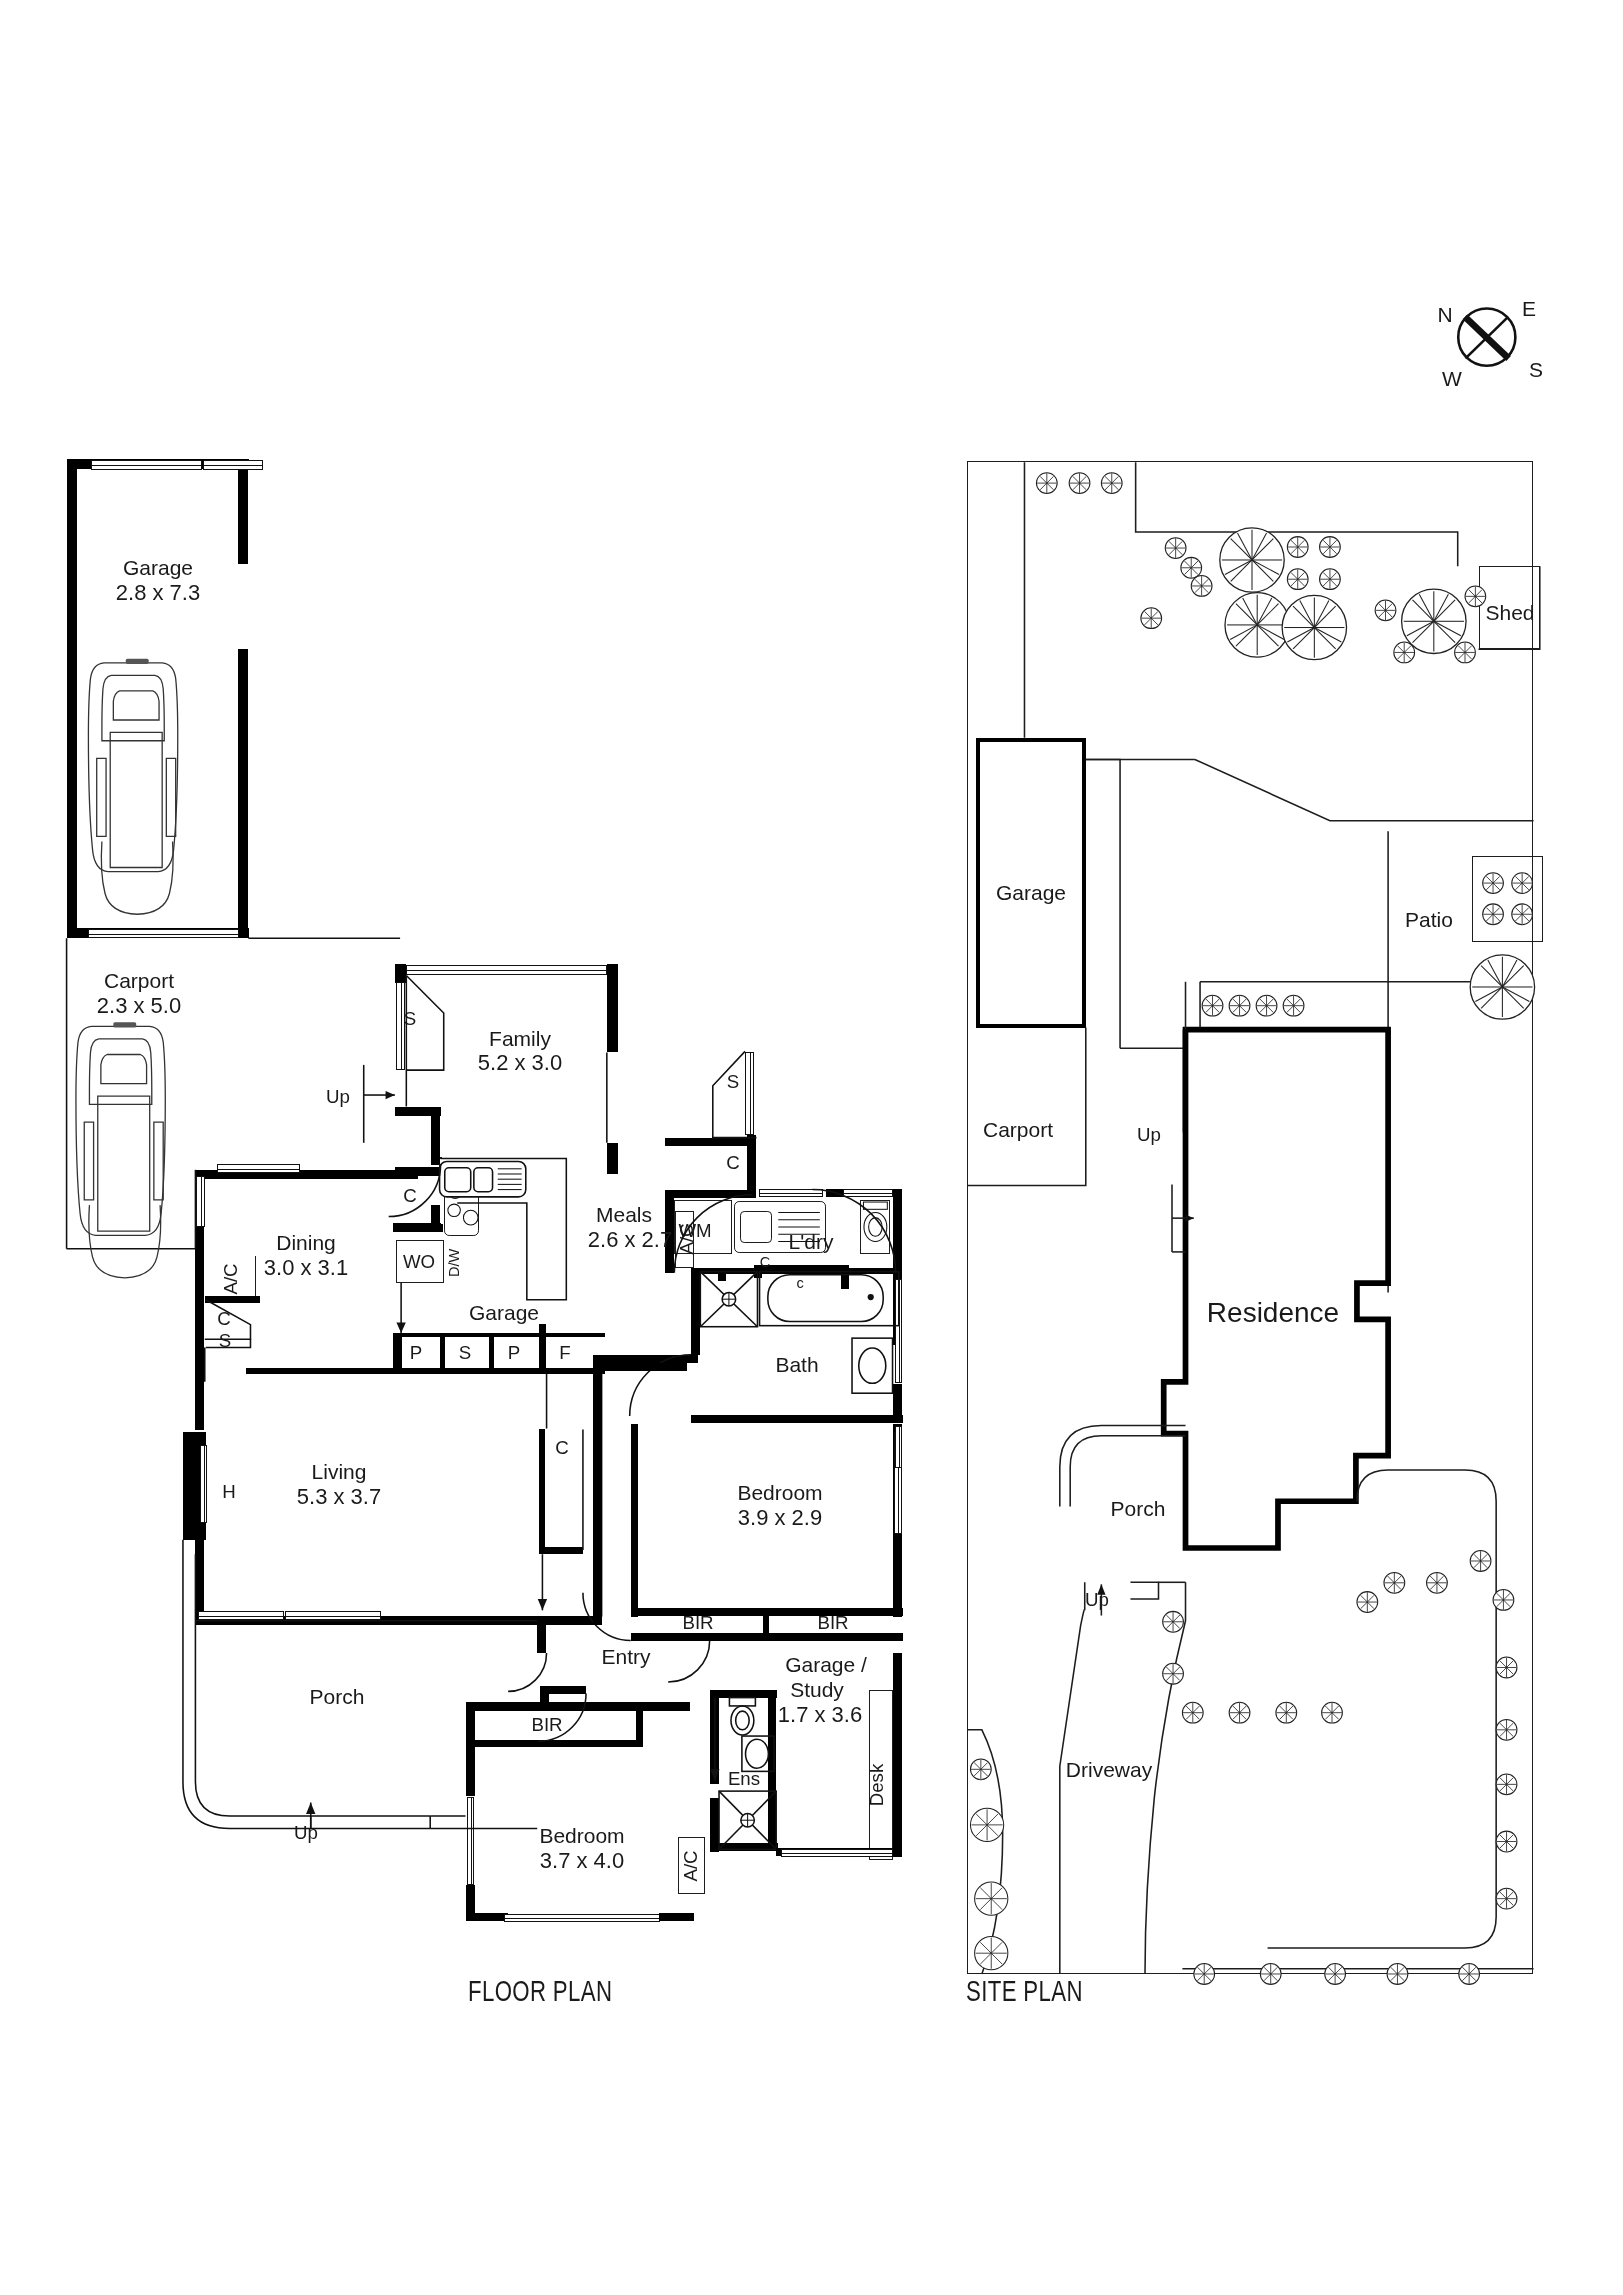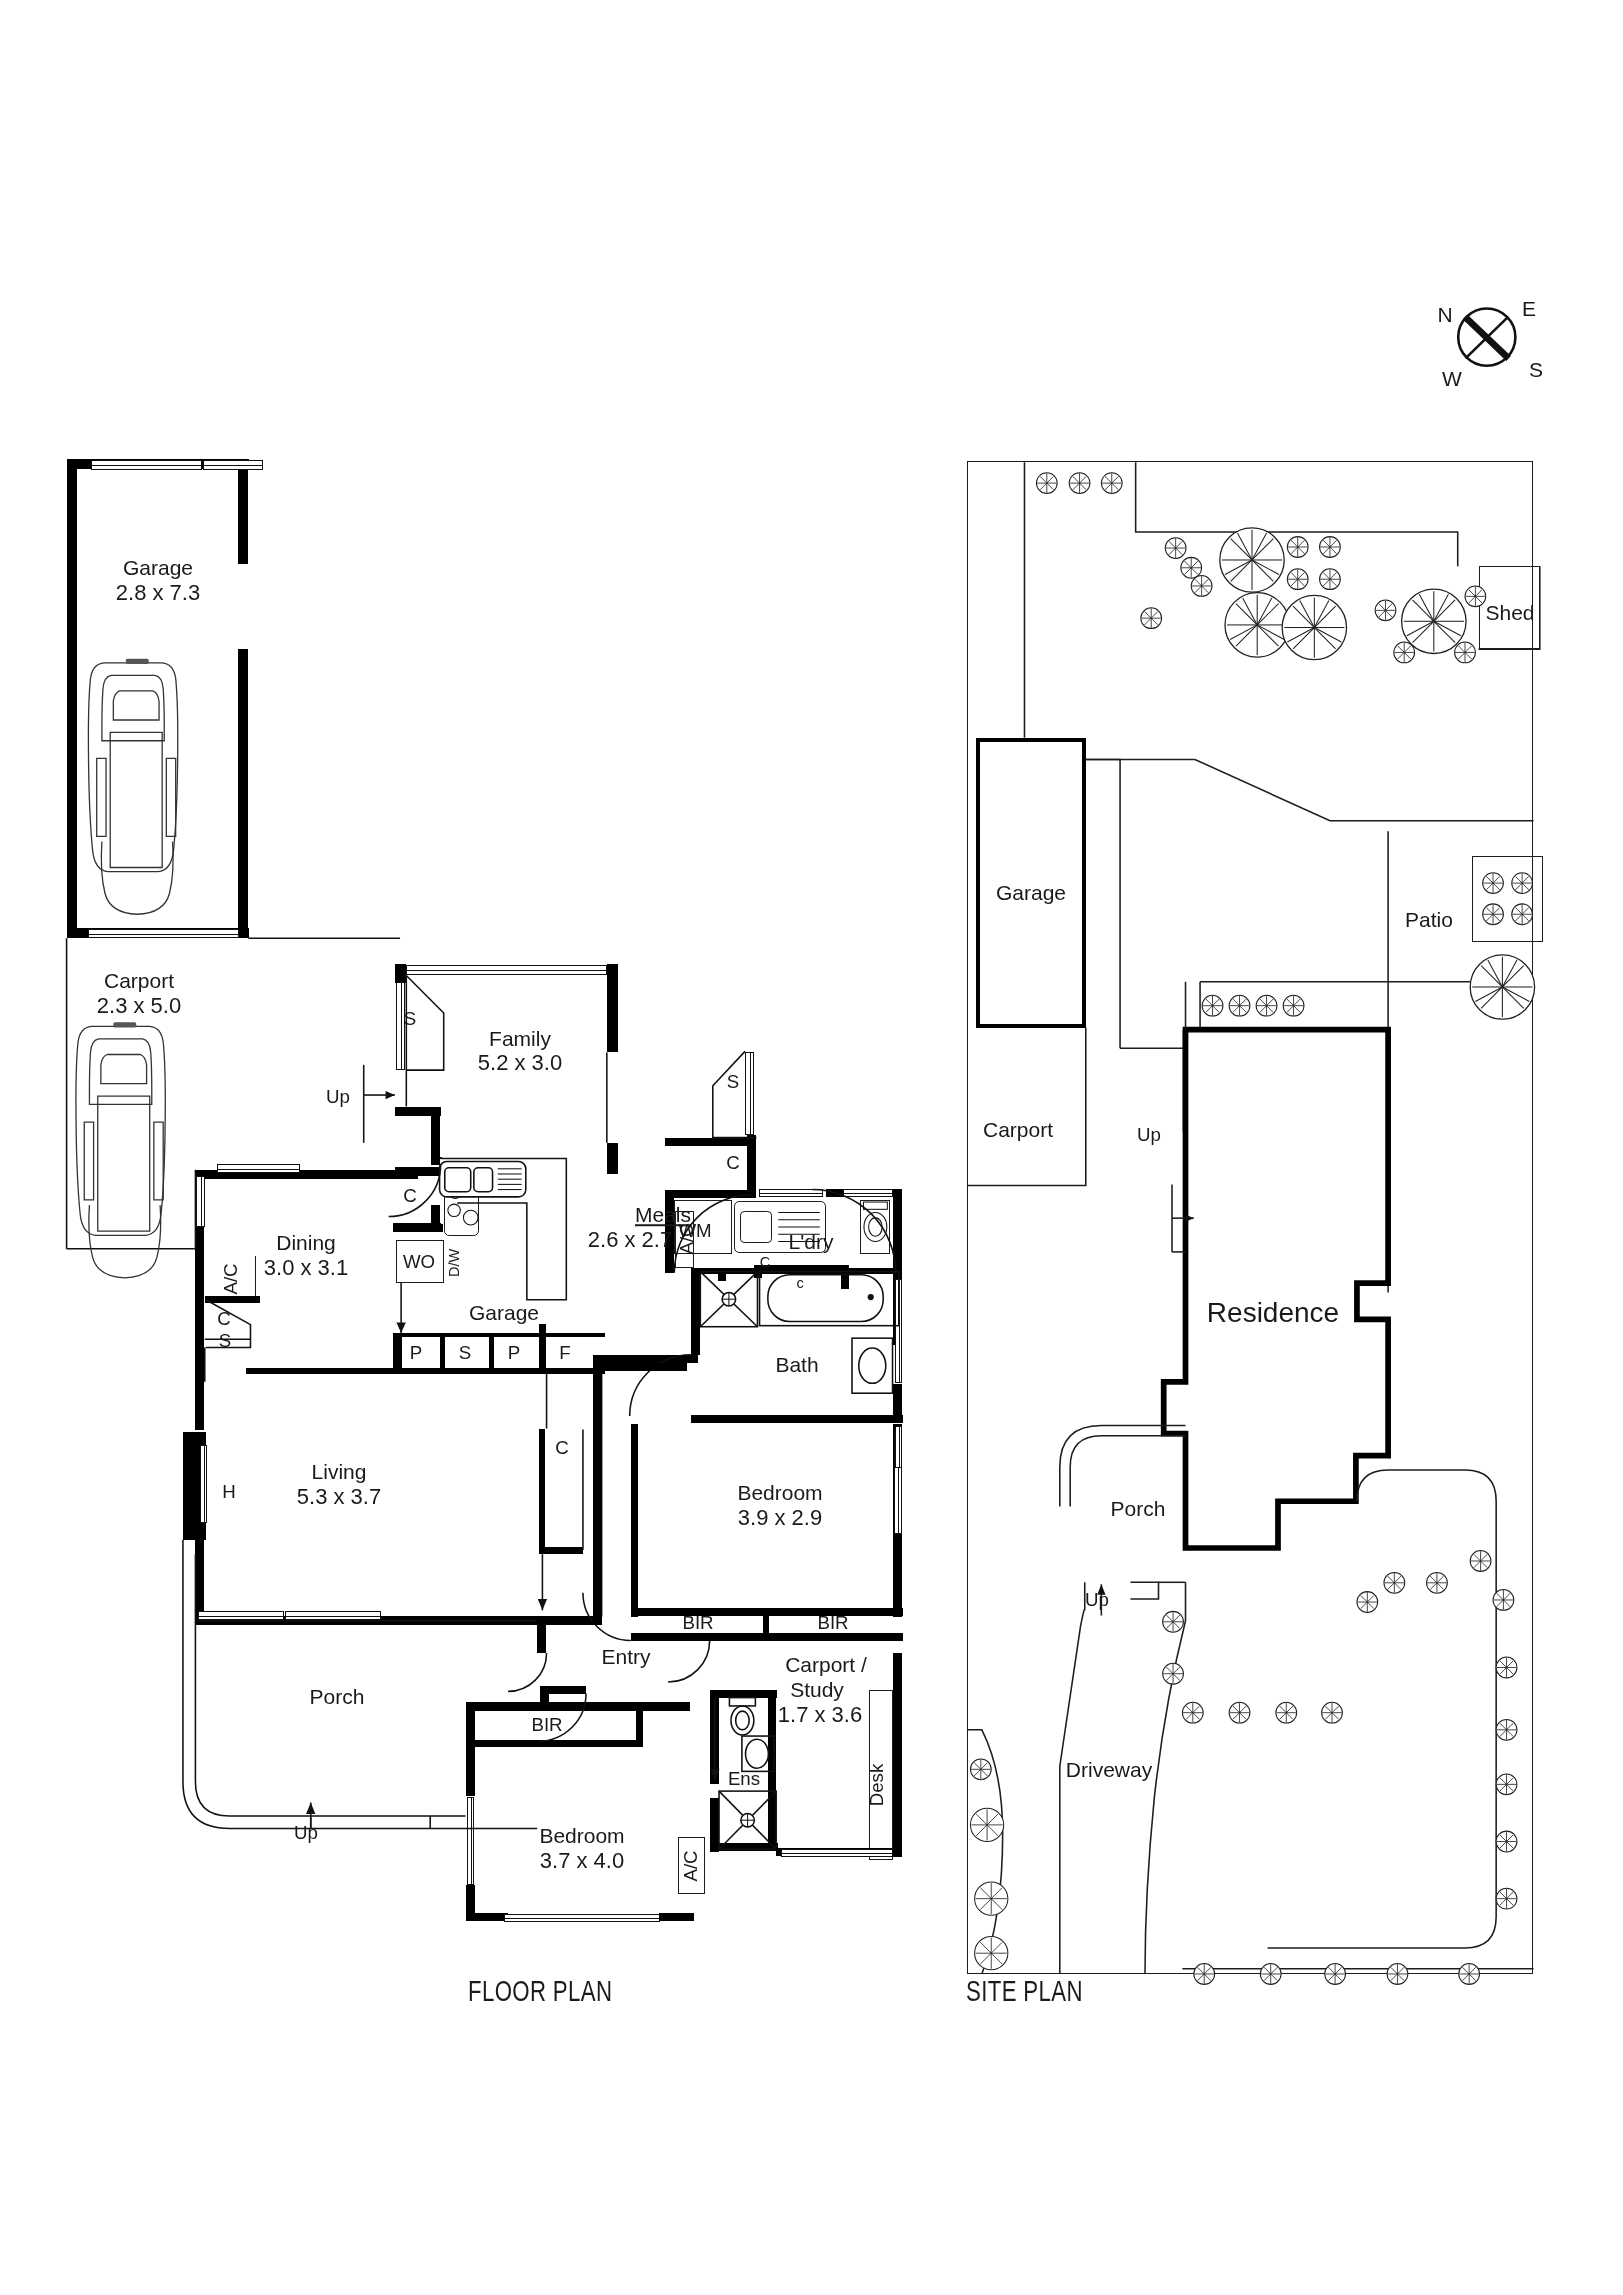--- a/index.html
+++ b/index.html
@@ -131,21 +131,21 @@
         <rect x="1662" y="2314" width="46" height="14" fill="none" stroke="#111" stroke-width="2"></rect>
         <ellipse cx="1685" cy="2362" rx="22" ry="28" fill="none" stroke="#111" stroke-width="2"></ellipse>
         <ellipse cx="1685" cy="2362" rx="13" ry="18" fill="none" stroke="#111" stroke-width="2"></ellipse>
       </svg>
 
       <div class="lbl ctr small-tag rot90" style="left:687px;top:1239px;">A/C</div>
       <div class="outline-thin" style="left:675px;top:1211px;width:18.7px;height:57px;border-width:1px;"></div>
     </div>
 
     <div>
-      <div class="lbl ctr room-name" style="left:663px;top:1215px;text-decoration:underline;">Meals</div>
+      <div class="lbl ctr room-name" style="left:624px;top:1215px;">Meals</div>
       <div class="lbl ctr room-dim" style="left:630px;top:1240px;">2.6 x 2.7</div>
     </div>
 
     <div>
       <div class="wall" style="left:395px;top:1167px;width:48px;height:9.4px;"></div>
       <div class="lbl ctr small-tag" style="left:410px;top:1196px;">C</div>
       <div class="wall" style="left:395px;top:1224px;width:48px;height:8.3px;"></div>
 
       <div class="outline-thin" style="left:444px;top:1175px;width:35px;height:61px;border-width:1px;border-radius:5.2px;"></div>
       <svg class="ov" viewBox="0 0 3124 4418">
@@ -323,21 +323,21 @@
         <ellipse cx="1457" cy="3376" rx="22" ry="28" fill="none" stroke="#111" stroke-width="3"></ellipse>
 
         <rect x="1384" y="3448" width="110" height="112" fill="none" stroke="#111" stroke-width="3"></rect>
         <line x1="1384" y1="3448" x2="1494" y2="3560" stroke="#111" stroke-width="3"></line>
         <line x1="1494" y1="3448" x2="1384" y2="3560" stroke="#111" stroke-width="3"></line>
         <circle cx="1439" cy="3504" r="13" fill="#fff" stroke="#111" stroke-width="3"></circle>
         <line x1="1426" y1="3504" x2="1452" y2="3504" stroke="#111" stroke-width="2"></line>
         <line x1="1439" y1="3491" x2="1439" y2="3517" stroke="#111" stroke-width="2"></line>
       </svg>
       <div class="lbl ctr small-tag" style="left:744px;top:1779px;">Ens</div>
-      <div class="lbl ctr room-name" style="left:826px;top:1665px;">Carport /</div>
+      <div class="lbl ctr room-name" style="left:826px;top:1665px;">Garage /</div>
       <div class="lbl ctr room-name" style="left:817px;top:1690px;">Study</div>
       <div class="lbl ctr room-dim" style="left:820px;top:1715px;">1.7 x 3.6</div>
       <div class="lbl ctr small-tag rot90" style="left:877px;top:1785px;">Desk</div>
       <div class="outline-thin" style="left:869px;top:1690px;width:24px;height:170px;border-width:1px;"></div>
       <div class="wall" style="left:893px;top:1653px;width:9.4px;height:204px;"></div>
       <div class="wall" style="left:776px;top:1848px;width:126px;height:8.3px;"></div>
       <div class="win h" style="left:781px;top:1849px;width:112px;height:8.3px;"></div>
     </div>
 
     <svg class="ov" viewBox="0 0 3124 4418">

